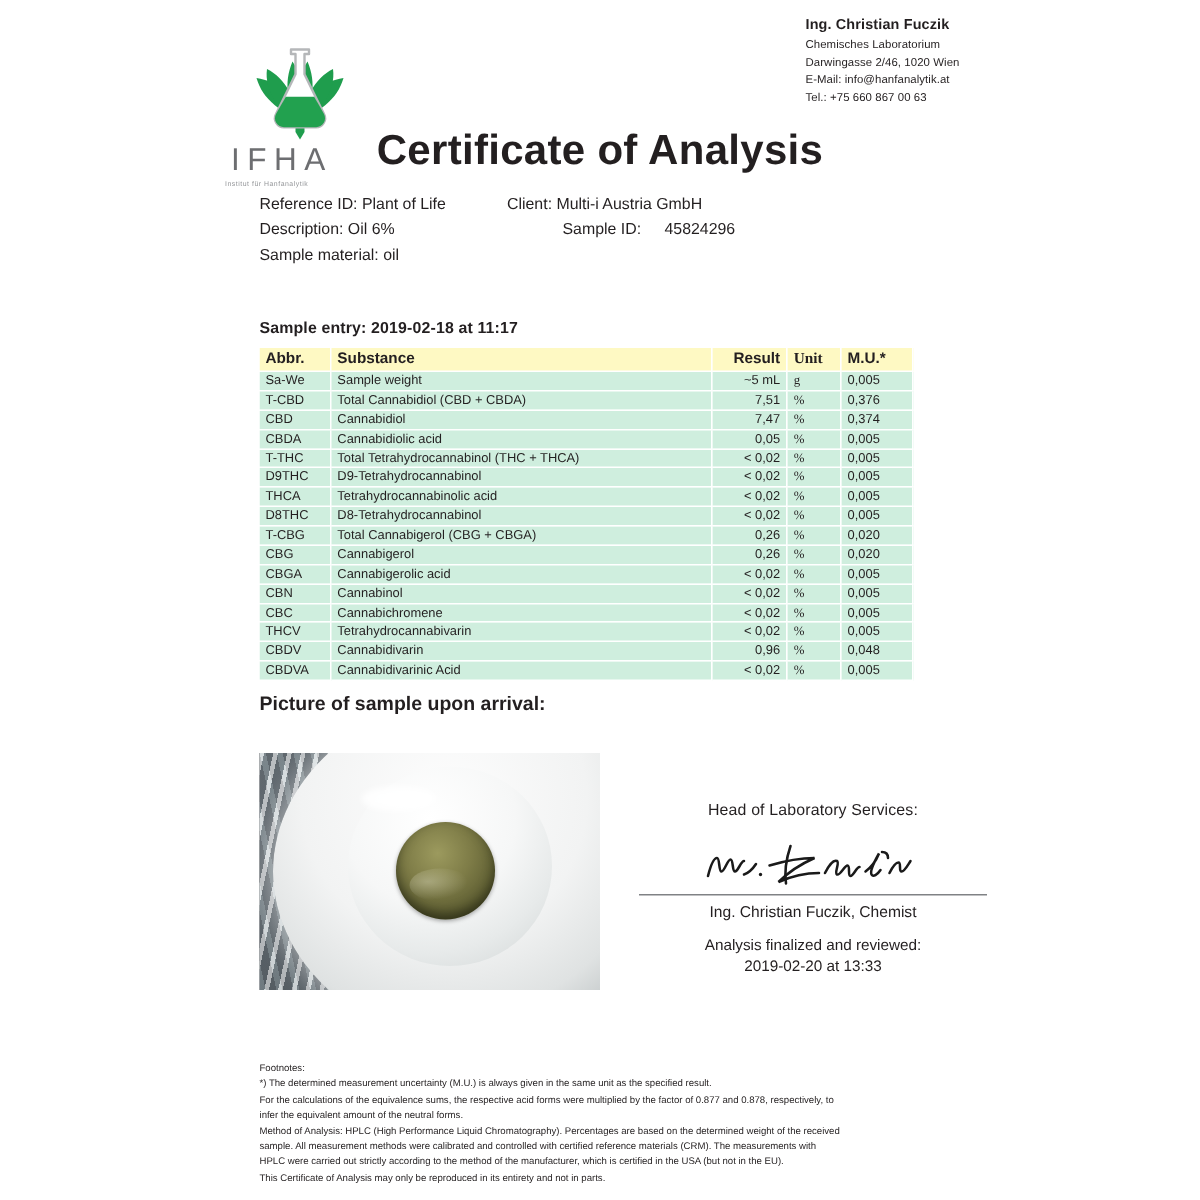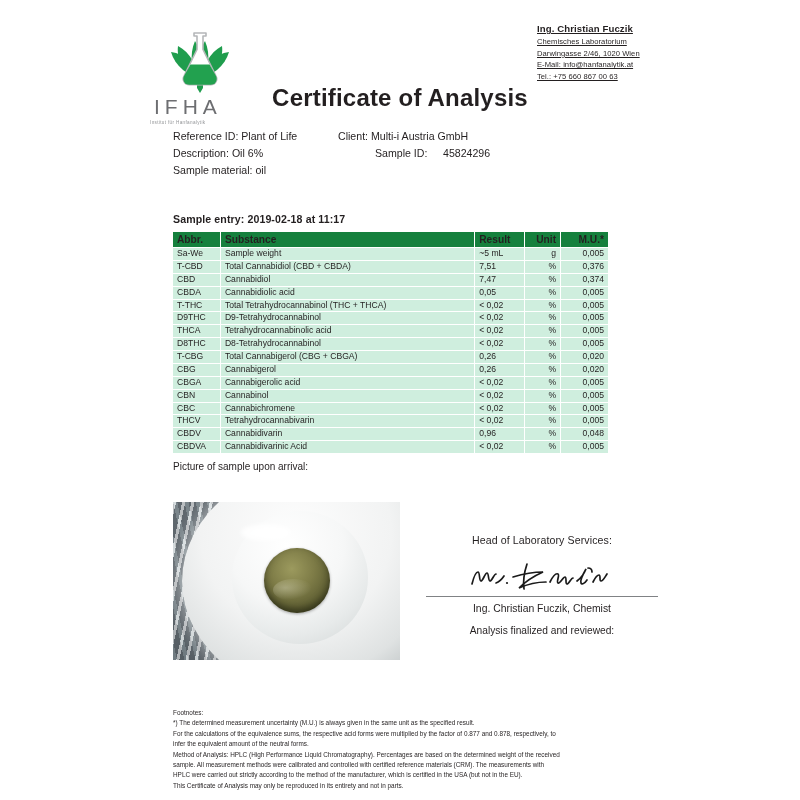--- a/index.html
+++ b/index.html
@@ -16,27 +16,27 @@
   .logo-wrap { position:absolute; left:150px; top:28px; width:100px; text-align:left; }
   .logo-mark { width:92px; height:66px; display:block; margin:0 auto; }
   .logo-word {
     font-size:21px; letter-spacing:5px; color:#6d6e71; font-weight:400;
     line-height:1; margin-top:2px; padding-left:4px;
   }
   .logo-sub {
     font-size:4.6px; letter-spacing:.35px; color:#939598; margin-top:3px;
   }
 
-  .contact { position:absolute; left:537px; top:22px; width:250px; line-height:1.5;text-decoration:underline; }
+  .contact { position:absolute; left:537px; top:10px; width:250px; line-height:1.5; }
   .contact .c-name { font-size:9.6px; font-weight:600; color:#231f20; letter-spacing:.1px;}
   .contact .c-line { font-size:7.6px; color:#231f20; letter-spacing:.05px; }
 
   .doc-title {
     position:absolute; left:0; right:0; top:84px;
-    text-align:center; font-size:24px; font-weight:600; letter-spacing:.2px;
+    text-align:center; font-size:28px; font-weight:600; letter-spacing:.2px;
   }
 
   
   .meta { position:absolute; left:173px; top:128px; width:460px; }
   .meta-row { display:flex; font-size:10.6px; line-height:1.62; }
   .meta-left  { width:165px; white-space:nowrap; }
   .meta-right { display:flex; white-space:nowrap; }
   .meta-right .mr-label { width:68px; display:inline-block;margin-left:37px; }
 
   .sample-entry {
@@ -50,36 +50,36 @@
     border-collapse:collapse; font-size:8.6px;
   }
   .tbl th, .tbl td {
     border:1px solid #ffffff;
     padding:1px 4px;
     height:12.6px;
     line-height:1.15;
     white-space:nowrap;
   }
   .tbl thead th {
-    background:#15803d;
+    background:#fef9c3;
     font-size:10.2px;
     font-weight:600;
     height:16px;
     color:#231f20;
   }
   .tbl tbody td { background:#cfeede; }
   .col-abbr { width:48px; text-align:left; }
   .col-sub  { width:255px; text-align:left; }
-  .col-res  { width:50px; text-align:left; }
-  .col-unit { width:36px; text-align:right; }
-  .col-mu   { width:48px; text-align:right; }
+  .col-res  { width:50px; text-align:right; }
+  .col-unit { width:36px; text-align:left;font-family:Liberation Serif, serif; }
+  .col-mu   { width:48px; text-align:left; }
   .tbl thead .col-abbr, .tbl thead .col-sub { text-align:left; }
 
   
-  .pic-caption { position:absolute; left:173px; top:461px; font-size:10px; }
+  .pic-caption { position:absolute; left:173px; top:461px; font-size:13px;font-weight:bold; }
 
   .photo {
     position:absolute; left:173px; top:502px;
     width:227px; height:158px;
     overflow:hidden;
     background:#6e7072;
   }
   .photo-inner { position:absolute; inset:0; }
   .bg-metal {
     position:absolute; inset:0;
@@ -344,20 +344,21 @@
         <path d="M83 24c3-6 6-9 8-8s-2 8 0 9 5-6 7-6 0 7 2 7 4-6 6-6"></path>
         <path d="M110 23c4-3 7-7 9-12-4 7-6 12-5 14s4 0 6-3"></path>
         <path d="M121 10c2 0 4 1 4 4"></path>
         <path d="M126 24c2-4 4-7 6-7s0 6 2 6 4-4 6-7"></path>
       </g>
     </svg>
     <div class="sig-rule"></div>
     <div class="sig-name">Ing. Christian Fuczik, Chemist</div>
     <div class="sig-note">
       <div>Analysis finalized and reviewed:</div>
+      <div>2019-02-20 at 13:33</div>
     </div>
   </div>
 
   <div class="footnotes">
     <div class="fn-head">Footnotes:</div>
     <div>*) The determined measurement uncertainty (M.U.) is always given in the same unit as the specified result.</div>
     <div>For the calculations of the equivalence sums, the respective acid forms were multiplied by the factor of 0.877 and 0.878, respectively, to</div>
     <div>infer the equivalent amount of the neutral forms.</div>
     <div>Method of Analysis: HPLC (High Performance Liquid Chromatography). Percentages are based on the determined weight of the received</div>
     <div>sample. All measurement methods were calibrated and controlled with certified reference materials (CRM). The measurements with</div>

